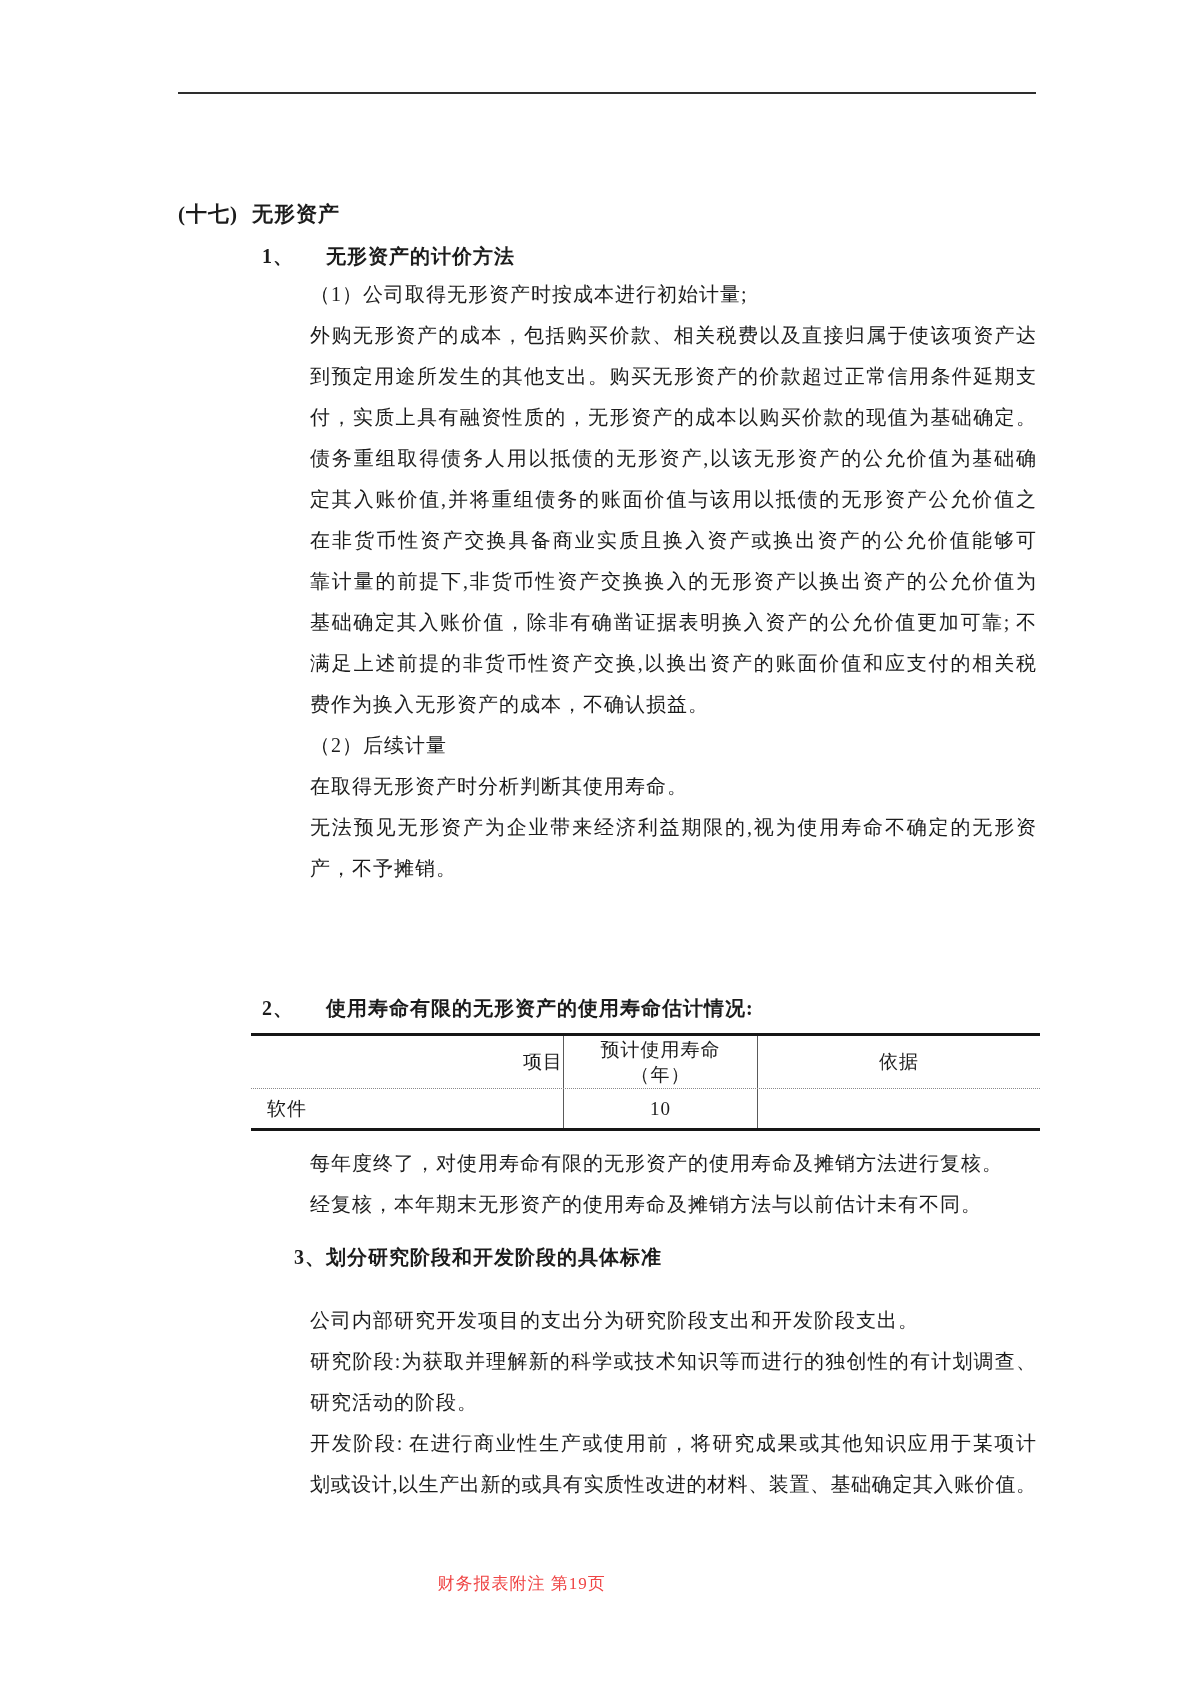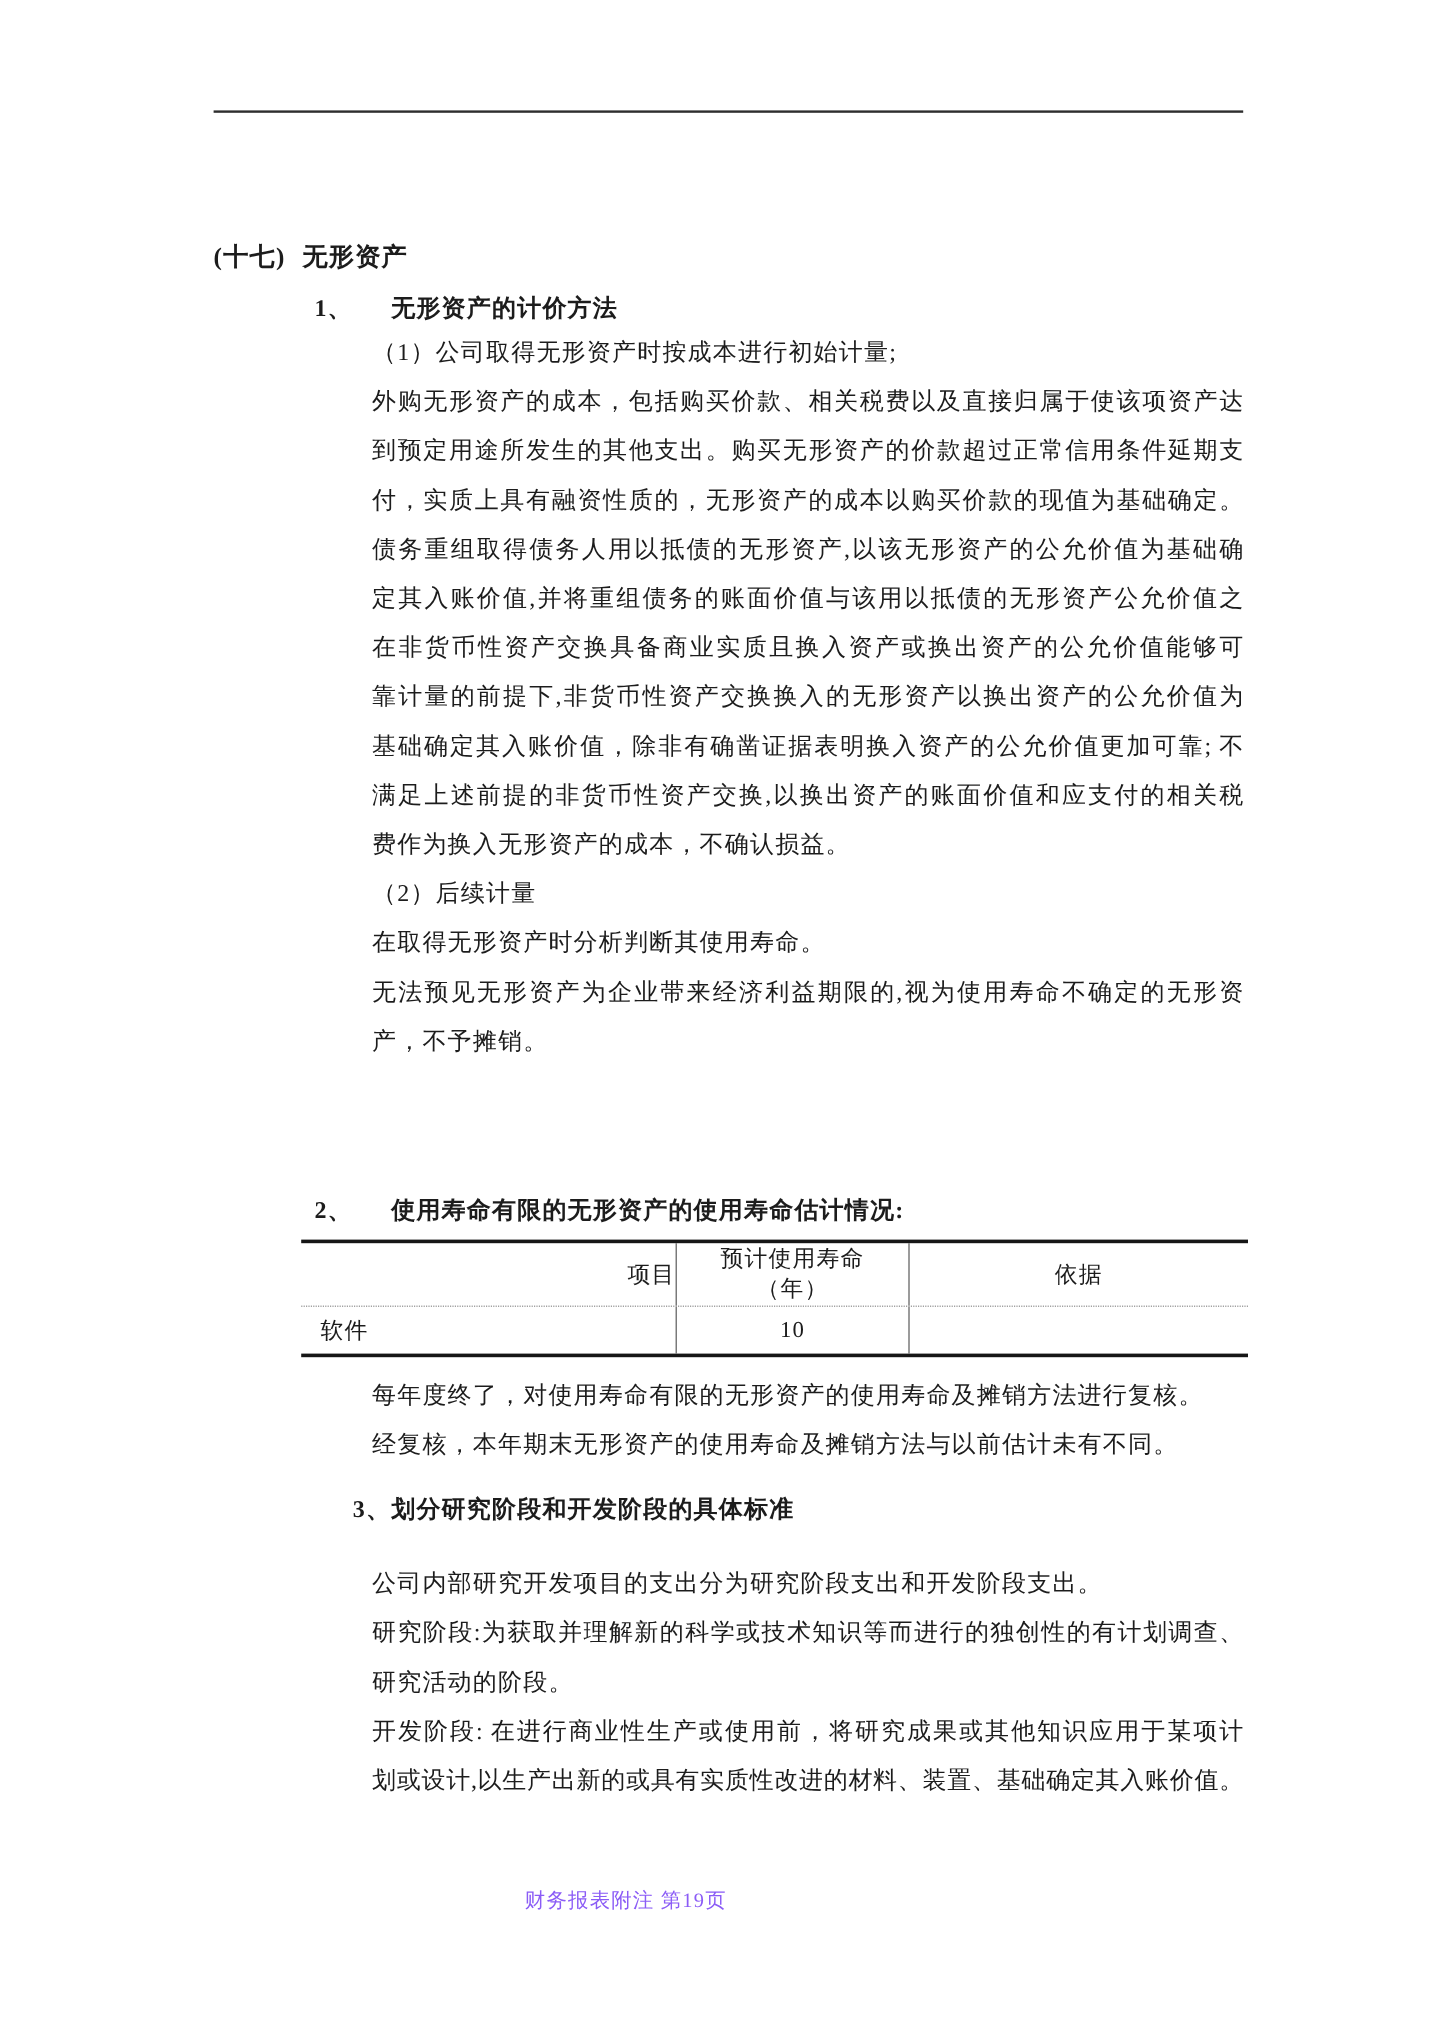--- a/index.html
+++ b/index.html
@@ -52,21 +52,21 @@
     display:flex; flex-direction:column; justify-content:center;
     box-sizing:border-box; text-align:center; letter-spacing:1px;
   }
   .t-col1 { width:312px;text-align:right; }
   .t-col2 { width:195px; border-left:1px solid #5a5a5a; border-right:1px solid #5a5a5a; }
   .t-col3 { width:282px; }
   .t-cell.left { text-align:left; padding-left:16px; }
   .hdr2 { line-height:25px; }
   .footer {
     position:absolute; left:0; top:1572px; width:1043px;
-    text-align:center; font-size:17px; letter-spacing:1px; color:#8b5cf6;
+    text-align:center; font-size:17px; letter-spacing:1px; color:#ef4444;
   }
 </style>
 </head>
 <body>
 
 <div class="page">
 
   <div class="header-rule"></div>
 
   <div class="sec-head">

